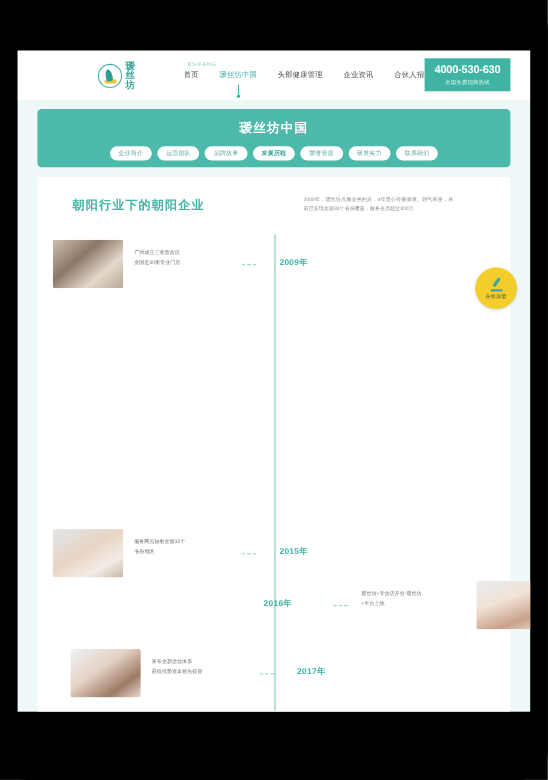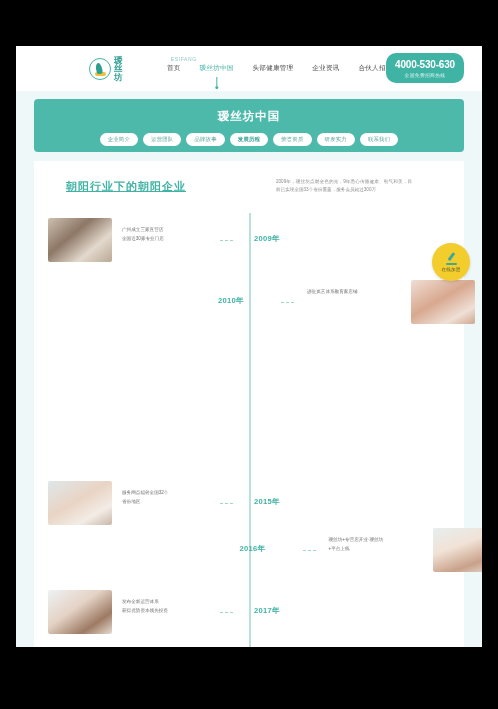--- a/index.html
+++ b/index.html
@@ -52,21 +52,21 @@
   .nav-item.active:after{
     content:"";position:absolute;left:50%;transform:translateX(-50%);
     bottom:-9px;width:1.4px;height:9px;background:#3fb3a4;
   }
   .nav-item.active .dot{
     position:absolute;left:50%;transform:translateX(-50%);bottom:-12px;
     width:3.4px;height:3.4px;border-radius:50%;background:#3fb3a4;
   }
   .phone-box{
     position:absolute;right:18px;top:7px;width:78px;height:30px;
-    background:#3fb3a4;border-radius:10px;
+    background:#3fb3a4;border-radius:0;
     display:flex;flex-direction:column;align-items:center;justify-content:center;
     cursor:pointer;
   }
   .phone-num{font-size:10px;font-weight:bold;color:#fff;letter-spacing:-.2px;}
   .phone-sub{font-size:4.8px;color:#d9f3ef;margin-top:2px;letter-spacing:.3px;}
 
   
   .banner{
     position:absolute;left:18px;top:53px;width:430px;height:53px;
     background:#4cb9aa;border-radius:4px;
@@ -86,21 +86,21 @@
   .pill.active{background:#fff;color:#2f9f92;font-weight:bold;}
 
   
   .card{
     position:absolute;left:18px;top:115px;width:430px;height:486px;
     background:#fff;
   }
   .card-head{position:relative;padding:18px 14px 0 14px;height:44px;box-sizing:border-box;}
   .sec-title{
     position:absolute;left:32px;top:18px;
-    font-size:11px;font-weight:bold;color:#3fb3a4;letter-spacing:1px;text-decoration:underline;
+    font-size:11px;font-weight:bold;color:#3fb3a4;letter-spacing:1px;
   }
   .sec-desc{
     position:absolute;left:242px;top:17px;width:136px;
     font-size:4.6px;color:#8c8c8c;line-height:1.85;text-align:justify;
   }
 
   
   .timeline{position:absolute;left:0;top:52px;width:430px;height:434px;}
   .axis{
     position:absolute;left:215px;top:0;width:1.6px;height:434px;
@@ -230,28 +230,20 @@
 全国近30家专业门店</div>
             <div class="dash"></div>
           </div>
           <div class="side-right">
             <div class="year">2009年</div>
           </div>
         </div>
 
         <div class="row R" style="top:62px;">
           <div class="side-left"></div>
-          <div class="side-right">
-            <div class="year">2010年</div>
-            <div class="dash"></div>
-            <div class="txt">进驻岚艺体系教育家店铺</div>
-            <div class="thumb">
-                <i class="ph2"></i>
-              </div>
-          </div>
         </div>
 
 
         <div class="row R" style="top:186px;">
           <div class="side-left"></div>
         </div>
 
         <div class="row L" style="top:263px;">
           <div class="side-left">
             <div class="thumb">
@@ -272,21 +264,21 @@
             <div class="year">2016年</div>
             <div class="dash"></div>
             <div class="txt">瑷丝坊+专营店开业·瑷丝坊
 +平台上线</div>
             <div class="thumb">
                 <i class="ph6"></i>
               </div>
           </div>
         </div>
 
-        <div class="row L" style="top:372px;">
+        <div class="row L" style="top:372px;padding-left:16px;">
           <div class="side-left">
             <div class="thumb">
                 <i class="ph7"></i>
               </div>
             <div class="txt">发布全新运营体系
 获得优势资本领先投资</div>
             <div class="dash"></div>
           </div>
           <div class="side-right">
             <div class="year">2017年</div>

